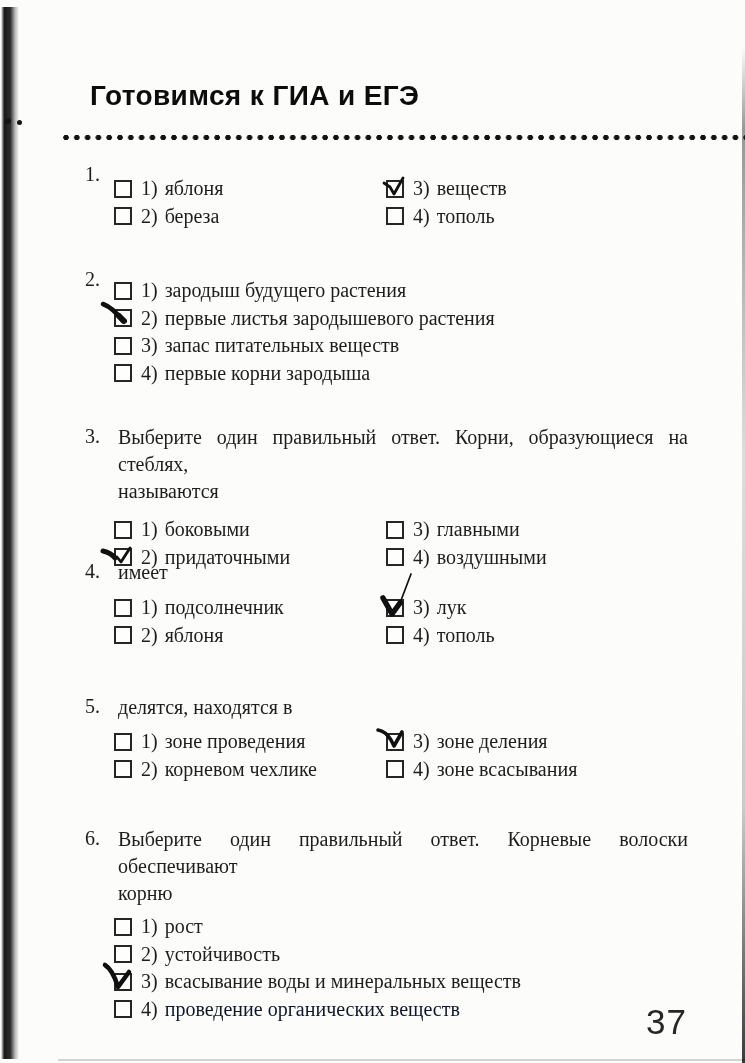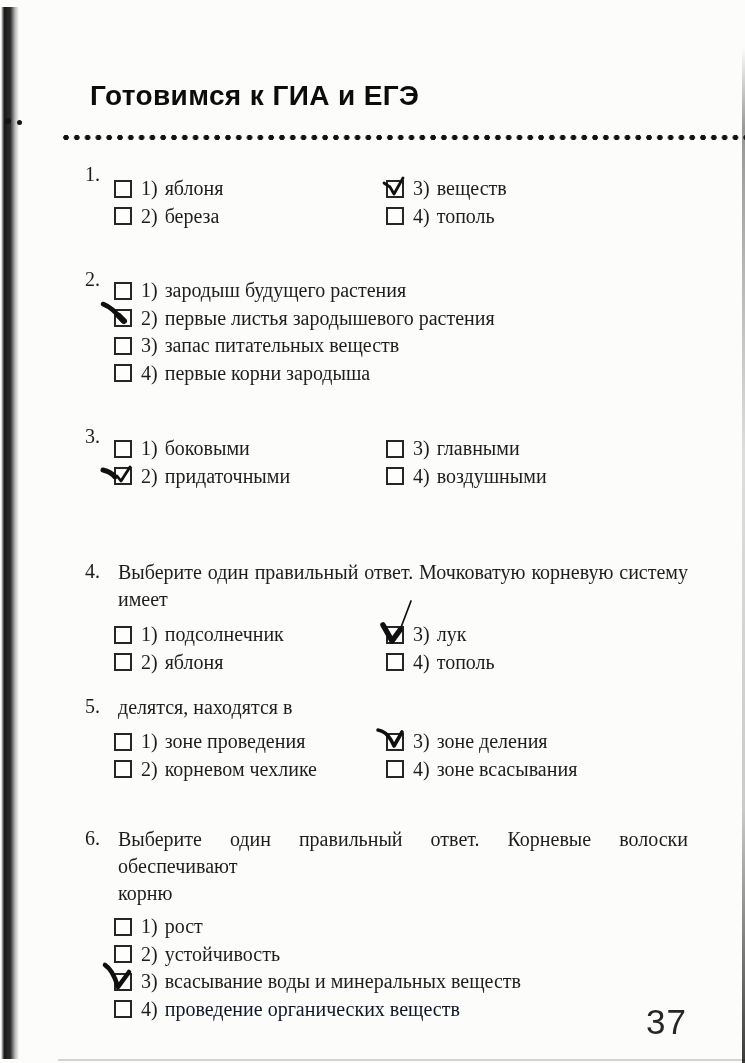--- a/index.html
+++ b/index.html
@@ -123,20 +123,24 @@
       <div class="opt">
         <span class="cb"></span>
         <span class="opt-label">4)</span>
         <span>первые корни зародыша</span>
       </div>
     </div>
   </div>
 
   <div class="q" style="top:424px;">
     <div class="q-num">3.</div>
+    <div class="q-body">
+      <div class="q-line stretch">Выберите один правильный ответ. Корни, образующиеся на стеблях,</div>
+      <div class="q-line">называются</div>
+    </div>
     <div class="opts grid2" style="margin-top:11px;">
       <div class="opt">
         <span class="cb"></span>
         <span class="opt-label">1)</span>
         <span>боковыми</span>
       </div>
       <div class="opt">
         <span class="cb"></span>
         <span class="opt-label">3)</span>
         <span>главными</span>
@@ -155,21 +159,20 @@
         <span class="cb"></span>
         <span class="opt-label">4)</span>
         <span>воздушными</span>
       </div>
     </div>
   </div>
 
   <div class="q" style="top:559px;">
     <div class="q-num">4.</div>
     <div class="q-body">
-      <div class="q-line stretch">Выберите один правильный ответ. Мочковатую корневую систему</div>
       <div class="q-line">имеет</div>
     </div>
     <div class="opts grid2" style="margin-top:8px;">
       <div class="opt">
         <span class="cb"></span>
         <span class="opt-label">1)</span>
         <span>подсолнечник</span>
       </div>
       <div class="opt">
         <span class="cb">

